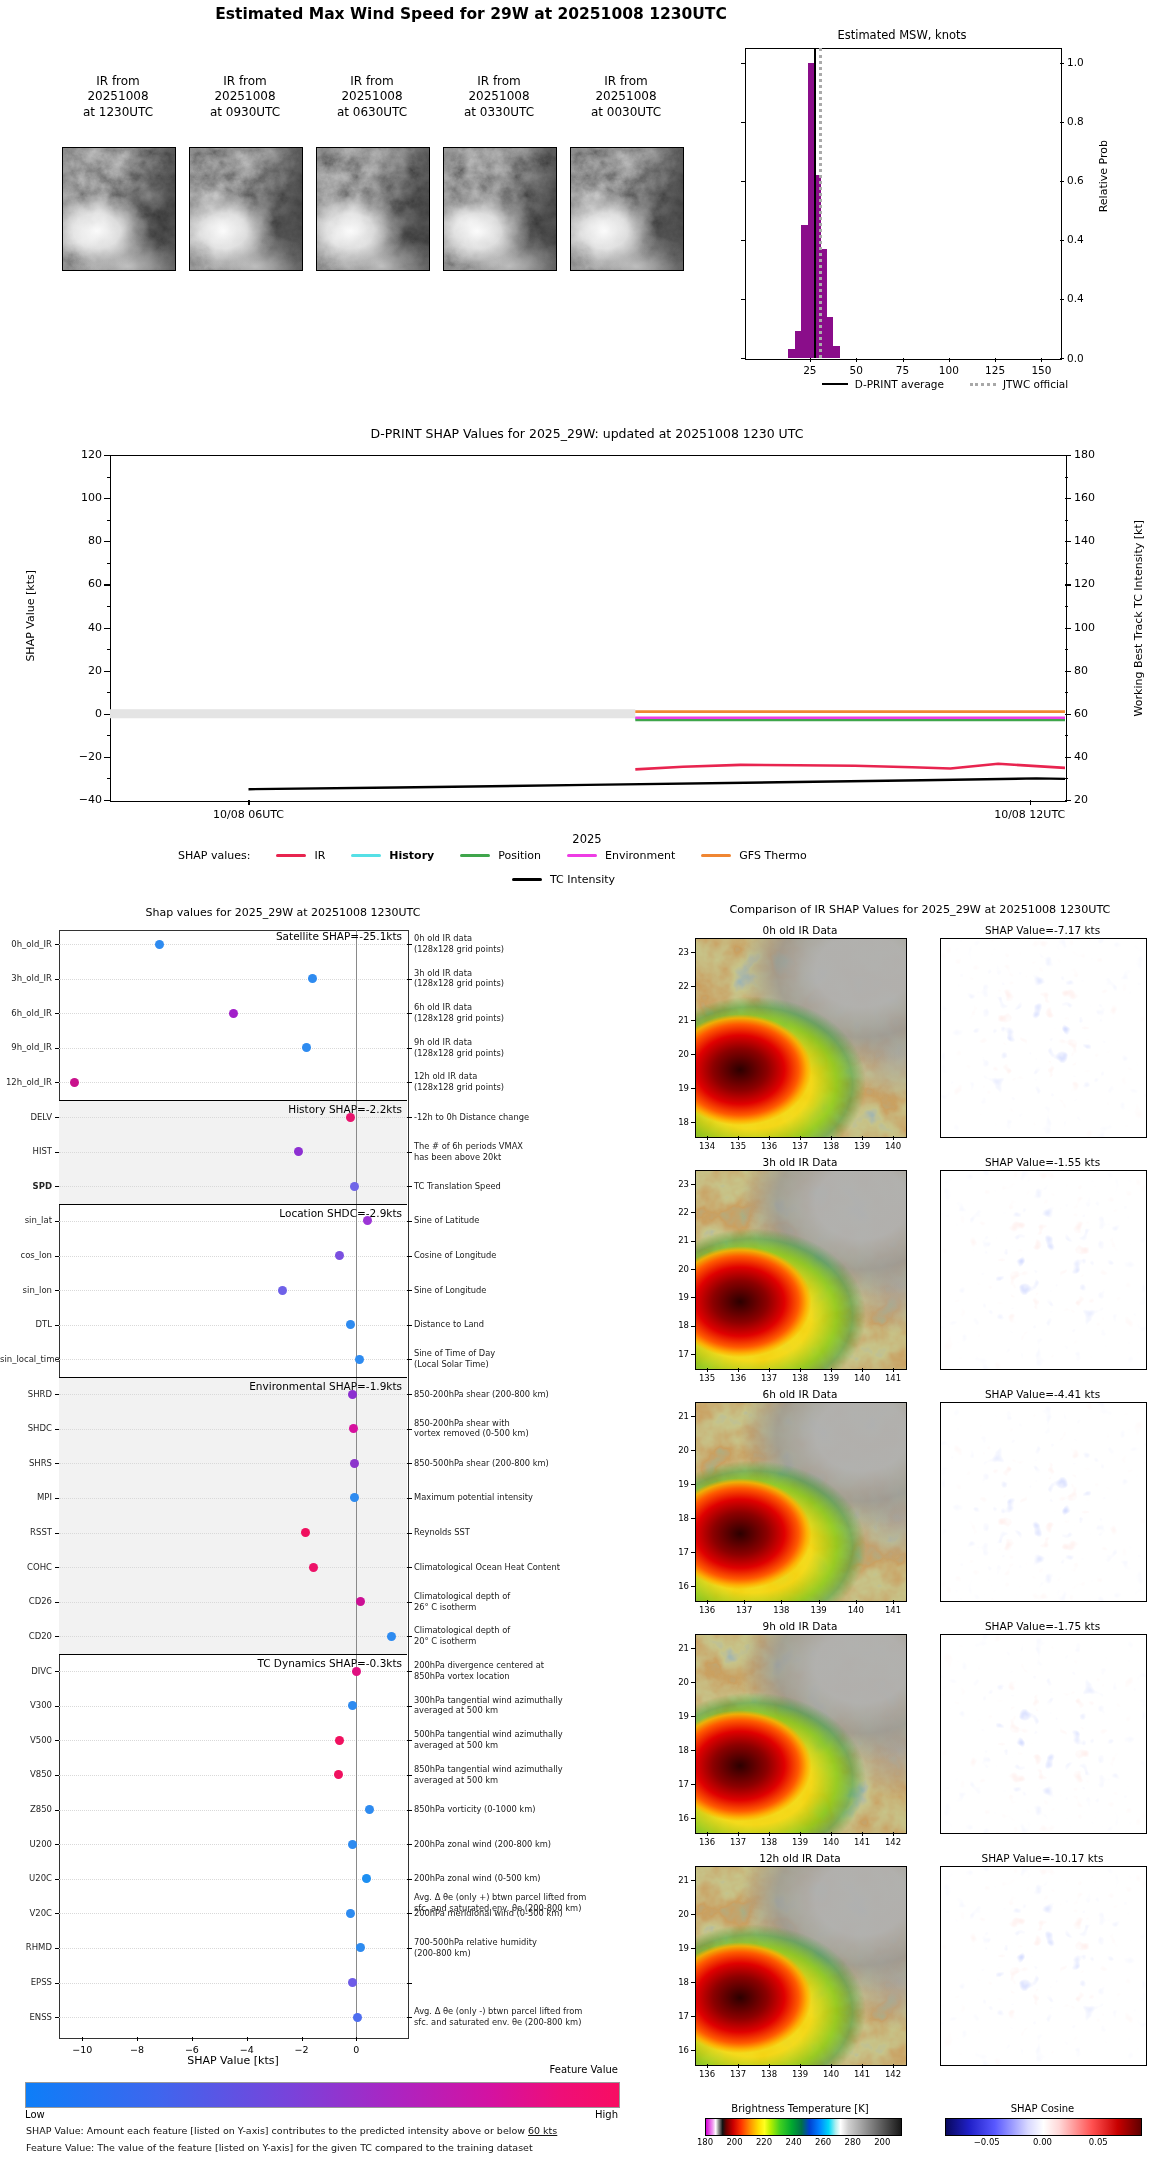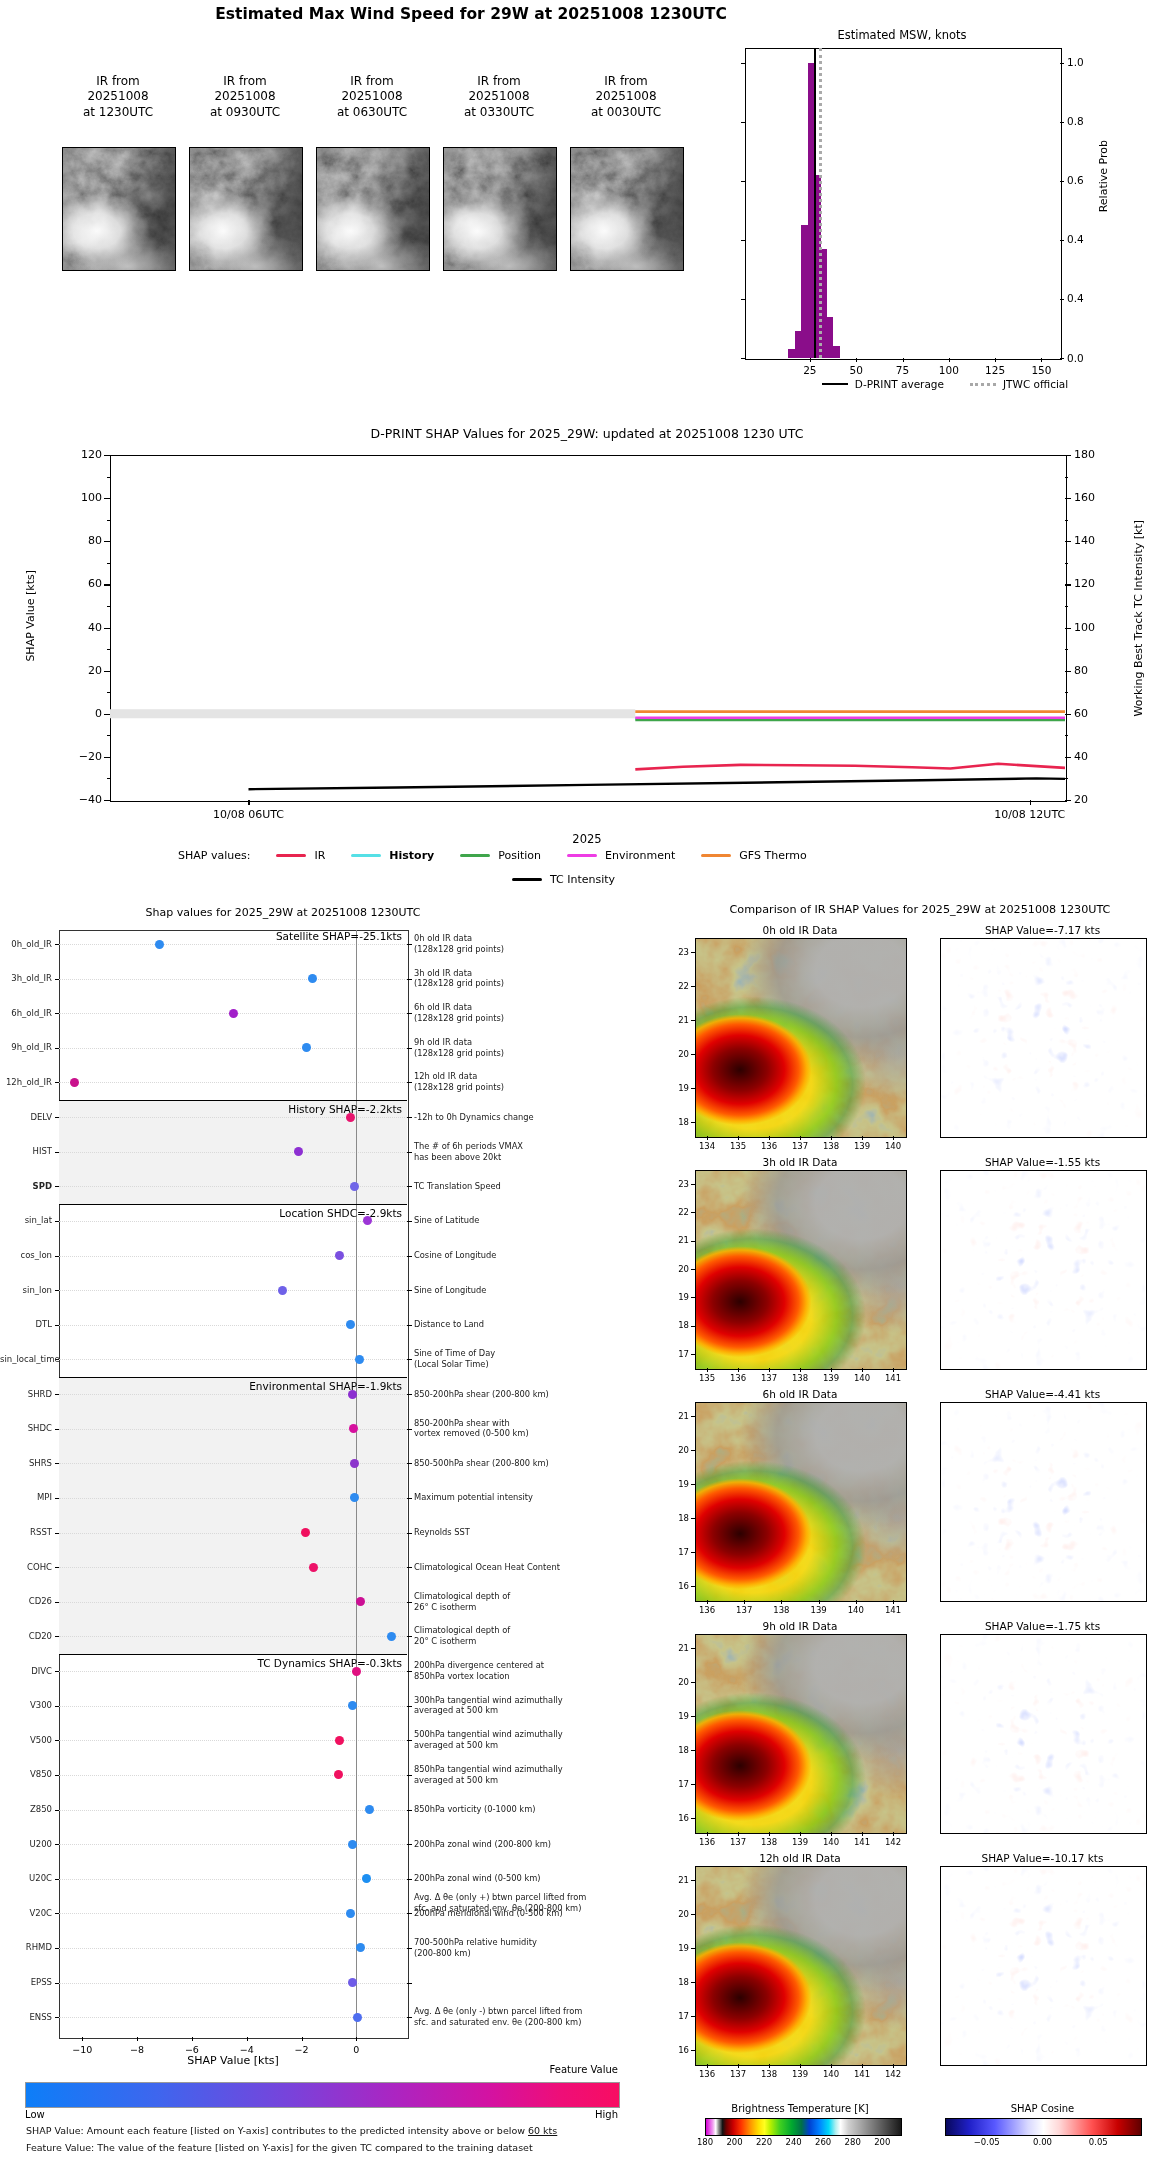--- a/index.html
+++ b/index.html
@@ -261,21 +261,21 @@
       <div class="abs" style="left: 414px; top: 1071.48px; width: 270px; font-size: 8.3px; line-height: 1.3; white-space: pre-line; color: rgb(26, 26, 26);">12h old IR data
 (128x128 grid points)</div>
       <div class="abs" style="left: 59px; top: 1099.79px; width: 348px; height: 103.86px; background: rgb(242, 242, 242); z-index: 0;"></div>
       <div class="abs" style="left: 59px; top: 1099.79px; width: 348px; height: 1.6px; background: rgb(0, 0, 0); z-index: 3;"></div>
       <div class="abs" style="left: 59px; top: 1103.1px; width: 343px; text-align: right; font-size: 10.5px; z-index: 4;">History SHAP=-2.2kts</div>
       <div class="abs" style="left: 59px; top: 1117.1px; width: 348px; height: 0px; border-top: 1px dotted rgb(217, 217, 217); z-index: 1;"></div>
       <div class="abs" style="left: 55px; top: 1117.1px; width: 4px; height: 1px; background: rgb(0, 0, 0);"></div>
       <div class="abs" style="left: 0px; top: 1111.6px; width: 52px; text-align: right; font-size: 8.5px; color: rgb(38, 38, 38);">DELV</div>
       <div class="abs" style="left: 346.327px; top: 1112.6px; width: 9px; height: 9px; border-radius: 50%; background: rgb(232, 21, 110); z-index: 5;"></div>
       <div class="abs" style="left: 407px; top: 1117.1px; width: 5px; height: 1px; background: rgb(0, 0, 0);"></div>
-      <div class="abs" style="left: 414px; top: 1111.6px; width: 270px; font-size: 8.3px; line-height: 1.3; white-space: pre-line; color: rgb(26, 26, 26);">-12h to 0h Dynamics change</div>
+      <div class="abs" style="left: 414px; top: 1111.6px; width: 270px; font-size: 8.3px; line-height: 1.3; white-space: pre-line; color: rgb(26, 26, 26);">-12h to 0h Distance change</div>
       <div class="abs" style="left: 59px; top: 1151.72px; width: 348px; height: 0px; border-top: 1px dotted rgb(217, 217, 217); z-index: 1;"></div>
       <div class="abs" style="left: 55px; top: 1151.72px; width: 4px; height: 1px; background: rgb(0, 0, 0);"></div>
       <div class="abs" style="left: 0px; top: 1146.22px; width: 52px; text-align: right; font-size: 8.5px; color: rgb(38, 38, 38);">HIST</div>
       <div class="abs" style="left: 294.264px; top: 1147.22px; width: 9px; height: 9px; border-radius: 50%; background: rgb(141, 47, 210); z-index: 5;"></div>
       <div class="abs" style="left: 407px; top: 1151.72px; width: 5px; height: 1px; background: rgb(0, 0, 0);"></div>
       <div class="abs" style="left: 414px; top: 1140.72px; width: 270px; font-size: 8.3px; line-height: 1.3; white-space: pre-line; color: rgb(26, 26, 26);">The # of 6h periods VMAX
 has been above 20kt</div>
       <div class="abs" style="left: 59px; top: 1186.34px; width: 348px; height: 0px; border-top: 1px dotted rgb(217, 217, 217); z-index: 1;"></div>
       <div class="abs" style="left: 55px; top: 1186.34px; width: 4px; height: 1px; background: rgb(0, 0, 0);"></div>
       <div class="abs" style="left: 0px; top: 1180.84px; width: 52px; text-align: right; font-size: 8.5px; color: rgb(38, 38, 38); font-weight: bold;">SPD</div>

